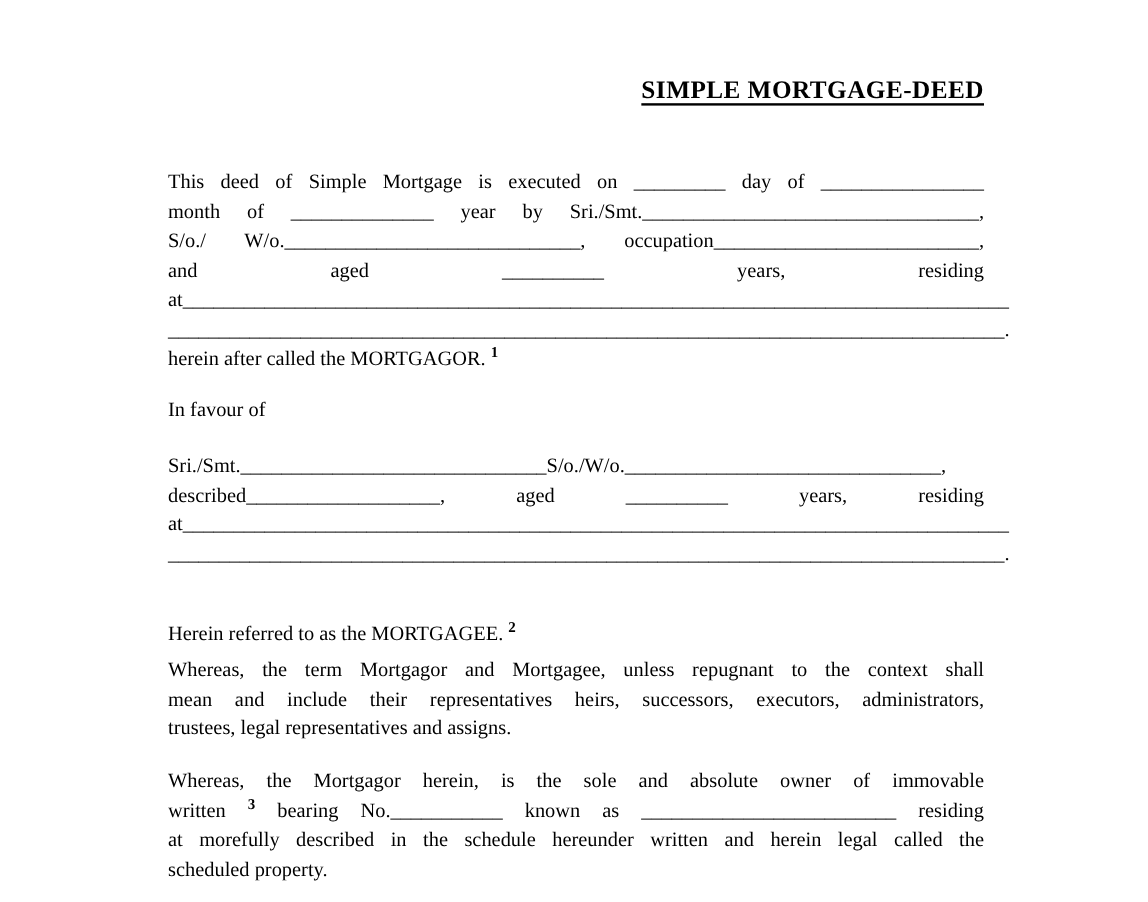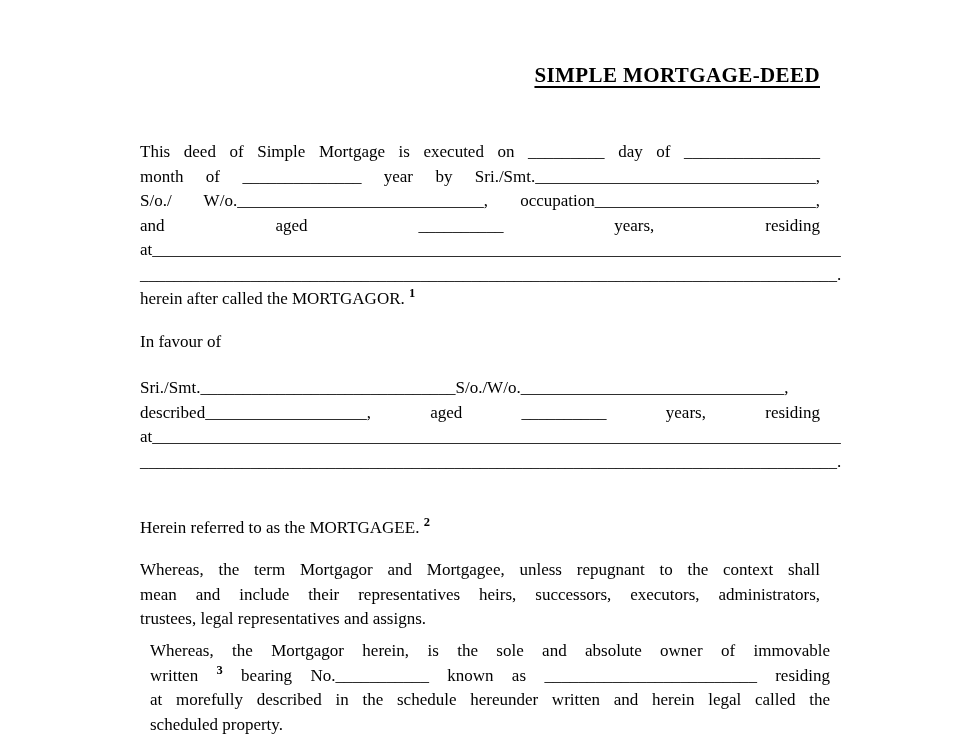--- a/index.html
+++ b/index.html
@@ -37,22 +37,22 @@
   .sup{
     font-weight:bold;
     font-size:12.5px;
     vertical-align:super;
     line-height:0;
   }
   .p1{top:140px;}
   .favour{top:330px;}
   .p2{top:376px;}
   .pmge{top:516px;}
-  .p3{top:558px;}
-  .p4{top:639px;margin-left:10px;}
+  .p3{top:546px;}
+  .p4{top:639px;}
 </style>
 </head>
 <body>
 
 <div class="doc">
 
   <div class="title">SIMPLE MORTGAGE-DEED</div>
 
   <div class="para p1">
     <div class="ln just"><span>This deed of Simple Mortgage is executed on </span><span class="blank">_________</span><span> day of </span><span class="blank">________________</span></div>

